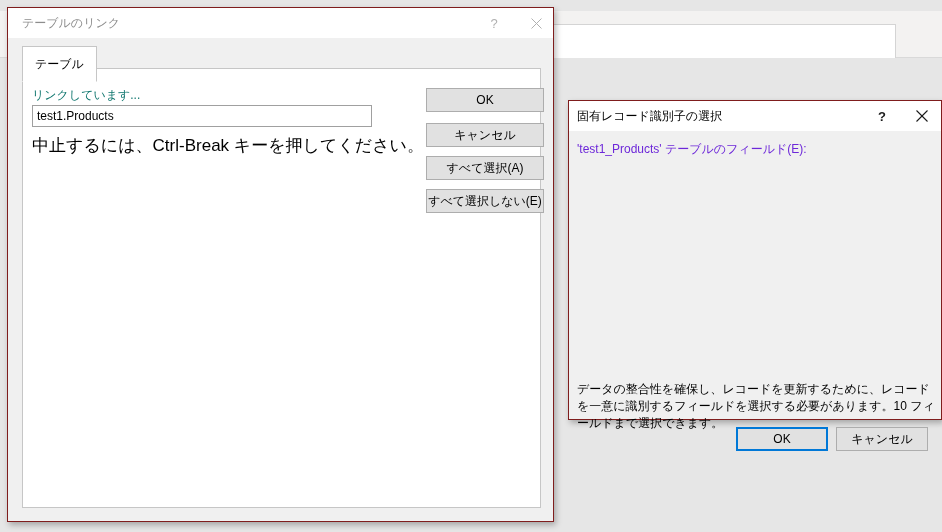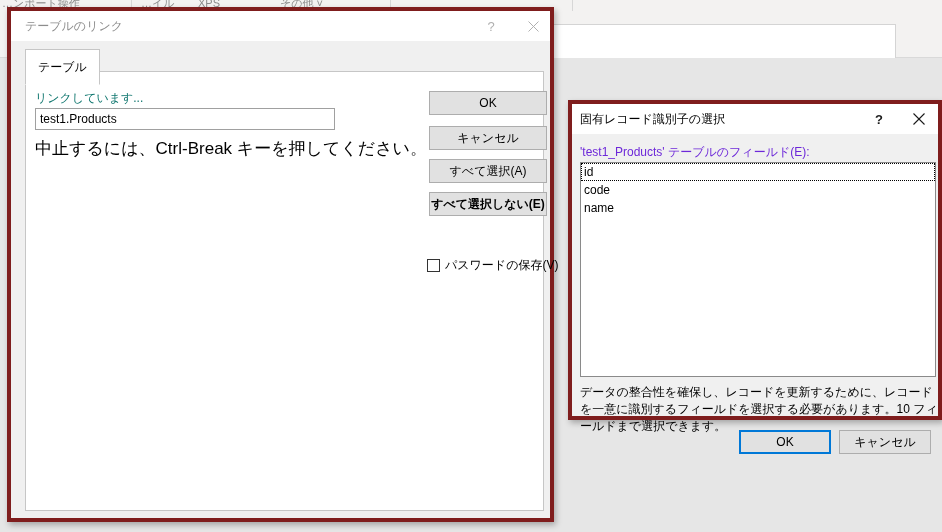--- a/index.html
+++ b/index.html
@@ -78,21 +78,21 @@
     left: 14px; top: 13px;
     width: 880px; height: 40px;
     background: #ffffff;
     border: 1px solid #d4d4d4;
   }
 
   
   .dialog {
     position: absolute;
     background: #f0f0f0;
-    border: 4px solid #7f1d1d;
+    border: 1px solid #7f1d1d;
     box-shadow: 2px 3px 6px rgba(0,0,0,0.28);
     box-sizing: border-box;
   }
   .dialog-titlebar {
     position: relative;
     height: 30px;
     background: #ffffff;
     box-sizing: border-box;
   }
   .dialog-title {
@@ -189,21 +189,21 @@
     left: 24px;
     top: 79px;
     font-size: 12px;
     color: #0f766e;
     white-space: nowrap;
   }
   #link-tables-name-input {
     position: absolute;
     left: 24px;
     top: 97px;
-    width: 300px;
+    width: 340px;
     height: 22px;
     background: #ffffff;
     border: 1px solid #a0a0a0;
     box-sizing: border-box;
     font-family: "Liberation Sans", "DejaVu Sans", sans-serif;
     font-size: 12px;
     color: #000;
     padding: 0 4px;
     line-height: 20px;
     outline: none;
@@ -212,21 +212,21 @@
     position: absolute;
     left: 24px;
     top: 126px;
     font-size: 17px;
     color: #000;
     white-space: nowrap;
   }
   #btn-link-ok        { position: absolute; left: 418px; top: 80px;  width: 118px; height: 24px; }
   #btn-link-cancel    { position: absolute; left: 418px; top: 115px; width: 118px; height: 24px; }
   #btn-link-select-all{ position: absolute; left: 418px; top: 148px; width: 118px; height: 24px; }
-  #btn-link-select-none{position: absolute; left: 418px; top: 181px; width: 118px; height: 24px; font-weight: bold; }
+  #btn-link-select-none{position: absolute; left: 418px; top: 181px; width: 118px; height: 24px; }
 
   #link-tables-save-password {
     position: absolute;
     left: 416px;
     top: 246px;
     display: flex;
     align-items: center;
     cursor: default;
   }
   .checkbox-box {
@@ -294,29 +294,20 @@
     line-height: 17px;
   }
   #btn-unique-ok     { position: absolute; left: 167px; top: 326px; width: 92px; height: 24px; }
   #btn-unique-cancel { position: absolute; left: 267px; top: 326px; width: 92px; height: 24px; }
 </style>
 </head>
 <body>
 
 <div id="app-background">
 
-  <div id="ribbon-strip">
-    <span class="ribbon-label" style="left:2px;">…ンポート操作</span>
-    <span class="ribbon-label" style="left:141px;">…イル</span>
-    <span class="ribbon-label" style="left:198px;">XPS</span>
-    <span class="ribbon-label" style="left:280px;">その他 ˅</span>
-    <div id="ribbon-sep-1"></div>
-    <div id="ribbon-sep-2"></div>
-    <div id="ribbon-sep-3"></div>
-  </div>
 
   <div id="background-panel-upper">
     <div id="background-white-pane"></div>
   </div>
 
   <div id="background-panel-lower"></div>
 </div>
 
 <div class="dialog inactive" id="dialog-link-tables">
 
@@ -345,48 +336,39 @@
 
   <input id="link-tables-name-input" type="text" value="test1.Products" style="">
 
   <span id="link-tables-hint">中止するには、Ctrl-Break キーを押してください。</span>
 
   <button class="btn" id="btn-link-ok">OK</button>
   <button class="btn" id="btn-link-cancel">キャンセル</button>
   <button class="btn" id="btn-link-select-all">すべて選択(A)</button>
   <button class="btn" id="btn-link-select-none">すべて選択しない(E)</button>
 
-  <div id="link-tables-save-password">
-    <span class="checkbox-box"></span>
-    <span class="checkbox-label">パスワードの保存(V)</span>
-  </div>
 
 </div>
 
 <div class="dialog active" id="dialog-unique-record-id">
 
   <div class="dialog-titlebar">
     <span class="dialog-title" style="left:8px;">固有レコード識別子の選択</span>
     <div class="title-btn" style="right:44px; font-weight:bold;">
       <span>?</span>
     </div>
     <div class="title-btn" style="right:4px;">
       <svg width="12" height="12" viewBox="0 0 12 12" aria-hidden="true">
         <line x1="0.5" y1="0.5" x2="11.5" y2="11.5" stroke="currentColor" stroke-width="1.1"></line>
         <line x1="11.5" y1="0.5" x2="0.5" y2="11.5" stroke="currentColor" stroke-width="1.1"></line>
       </svg>
     </div>
   </div>
 
   <span id="unique-id-field-label">'test1_Products' テーブルのフィールド(E):</span>
 
-  <div id="unique-id-listbox">
-    <div class="listbox-item focused">id</div>
-    <div class="listbox-item">code</div>
-    <div class="listbox-item">name</div>
-  </div>
 
   <div id="unique-id-description">データの整合性を確保し、レコードを更新するために、レコードを一意に識別するフィールドを選択する必要があります。10 フィールドまで選択できます。</div>
 
   <button class="btn default-focus" id="btn-unique-ok">OK</button>
   <button class="btn" id="btn-unique-cancel">キャンセル</button>
 
 </div>
 
 </body></html>

